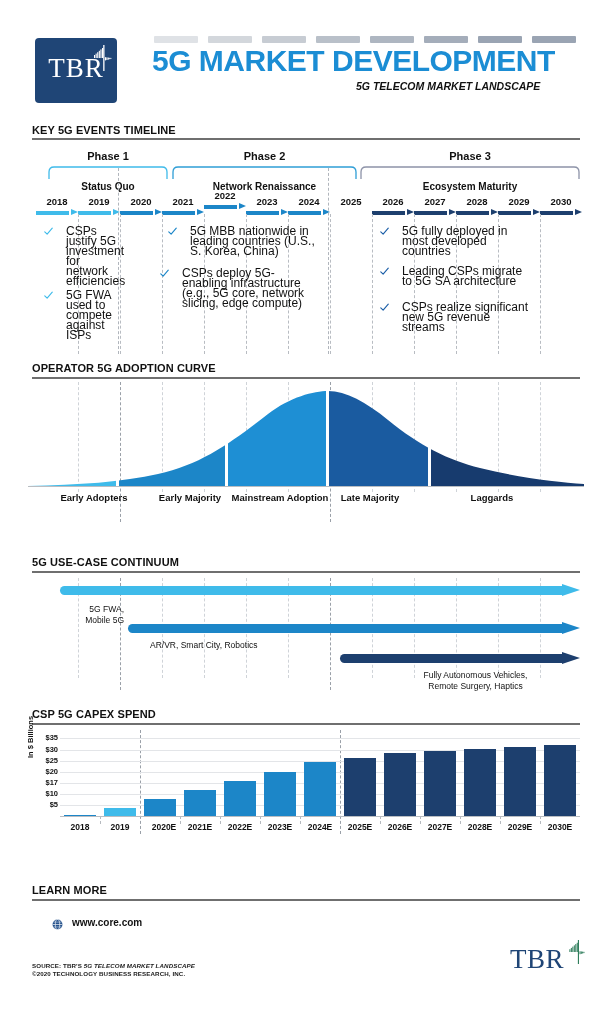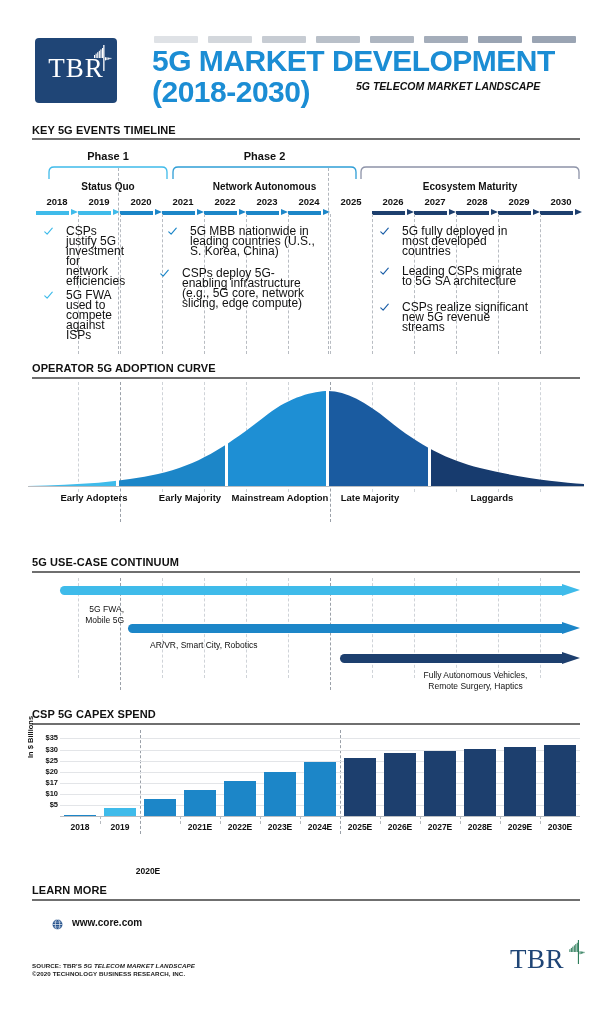--- a/index.html
+++ b/index.html
@@ -155,45 +155,45 @@
       <div class="dash" style="left:54px;width:44px;background:#d3d7dc;"></div>
       <div class="dash" style="left:108px;width:44px;background:#c7ccd3;"></div>
       <div class="dash" style="left:162px;width:44px;background:#b9c0c9;"></div>
       <div class="dash" style="left:216px;width:44px;background:#aeb6c1;"></div>
       <div class="dash" style="left:270px;width:44px;background:#a4adba;"></div>
       <div class="dash" style="left:324px;width:44px;background:#9aa4b3;"></div>
       <div class="dash" style="left:378px;width:44px;background:#9aa4b3;"></div>
     </div>
 
     <div class="title-main">5G MARKET DEVELOPMENT</div>
-    <div class="title-second">(2018-2030)</div>
     <div class="title-sub">
       <div class="it">5G TELECOM MARKET LANDSCAPE</div>
     </div>
   </div>
 
   <div class="tl">
     <div class="sec-head" style="left:32px;top:-14px;">KEY 5G EVENTS TIMELINE</div>
     <div class="sec-rule" style="left:32px;top:0px;width:548px;"></div>
 
     <div class="phase-label" style="left:48px;top:12px;width:120px;">Phase 1</div>
     <div class="phase-label" style="left:172px;top:12px;width:185px;">Phase 2</div>
+    <div class="phase-label" style="left:360px;top:12px;width:220px;">Phase 3</div>
 
     <svg class="bracket" style="left:48px;top:28px;" width="120" height="14">
       <path d="M1,13 L1,6 Q1,1 6,1 L114,1 Q119,1 119,6 L119,13" fill="none" stroke="#3fbbea" stroke-width="1.3"></path>
     </svg>
     <svg class="bracket" style="left:172px;top:28px;" width="185" height="14">
       <path d="M1,13 L1,6 Q1,1 6,1 L179,1 Q184,1 184,6 L184,13" fill="none" stroke="#2f9ed6" stroke-width="1.3"></path>
     </svg>
     <svg class="bracket" style="left:360px;top:28px;" width="220" height="14">
       <path d="M1,13 L1,6 Q1,1 6,1 L214,1 Q219,1 219,6 L219,13" fill="none" stroke="#8d93a8" stroke-width="1.3"></path>
     </svg>
 
     <div class="sub-label" style="left:48px;top:43px;width:120px;">Status Quo</div>
-    <div class="sub-label" style="left:172px;top:43px;width:185px;">Network Autonomous</div>
+    <div class="sub-label" style="left:172px;top:43px;width:185px;">Network Renaissance</div>
     <div class="sub-label" style="left:360px;top:43px;width:220px;">Ecosystem Maturity</div>
 
     <div id="year-row">
         <div class="yr" style="left: 36px; top: 58px; width: 42px;">
           <div class="yr-num">2018</div>
           <div class="yr-arrow">
             <div class="bar" style="background:#3fbbea;"></div>
             <div class="head" style="border-left:7px solid #3fbbea;"></div>
           </div>
         </div>
@@ -211,21 +211,21 @@
             <div class="head" style="border-left:7px solid #1c86c8;"></div>
           </div>
         </div>
         <div class="yr" style="left: 162px; top: 58px; width: 42px;">
           <div class="yr-num">2021</div>
           <div class="yr-arrow">
             <div class="bar" style="background:#1c86c8;"></div>
             <div class="head" style="border-left:7px solid #1c86c8;"></div>
           </div>
         </div>
-        <div class="yr" style="left: 204px; top: 58px; width: 42px;">
+        <div class="yr" style="left: 204px; top: 52px; width: 42px;">
           <div class="yr-num">2022</div>
           <div class="yr-arrow">
             <div class="bar" style="background:#1c86c8;"></div>
             <div class="head" style="border-left:7px solid #1c86c8;"></div>
           </div>
         </div>
         <div class="yr" style="left: 246px; top: 58px; width: 42px;">
           <div class="yr-num">2023</div>
           <div class="yr-arrow">
             <div class="bar" style="background:#1c86c8;"></div>
@@ -508,21 +508,21 @@
           <div class="bar" style="left: 364.4px; width: 31.2px; height: 64.7135px; background: rgb(29, 63, 110);"></div>
           <div class="bar" style="left: 404.4px; width: 31.2px; height: 67.373px; background: rgb(29, 63, 110);"></div>
           <div class="bar" style="left: 444.4px; width: 31.2px; height: 69.3676px; background: rgb(29, 63, 110);"></div>
           <div class="bar" style="left: 484.4px; width: 31.2px; height: 71.3622px; background: rgb(29, 63, 110);"></div>
         </div>
     </div>
     <div class="axis-base" style="left:60px;top:110px;width:520px;background:#b9bdc2;"></div>
     <div id="cx-xticks">
         <div class="xtick" style="left: 60px; width: 40px;">2018</div>
         <div class="xtick" style="left: 100px; width: 40px;">2019</div>
-        <div class="xtick" style="left: 128px; width: 40px; margin-top: 44px;">2020E</div>
+        <div class="xtick" style="left: 144px; width: 40px;">2020E</div>
         <div class="xtick" style="left: 180px; width: 40px;">2021E</div>
         <div class="xtick" style="left: 220px; width: 40px;">2022E</div>
         <div class="xtick" style="left: 260px; width: 40px;">2023E</div>
         <div class="xtick" style="left: 300px; width: 40px;">2024E</div>
         <div class="xtick" style="left: 340px; width: 40px;">2025E</div>
         <div class="xtick" style="left: 380px; width: 40px;">2026E</div>
         <div class="xtick" style="left: 420px; width: 40px;">2027E</div>
         <div class="xtick" style="left: 460px; width: 40px;">2028E</div>
         <div class="xtick" style="left: 500px; width: 40px;">2029E</div>
         <div class="xtick" style="left: 540px; width: 40px;">2030E</div>

